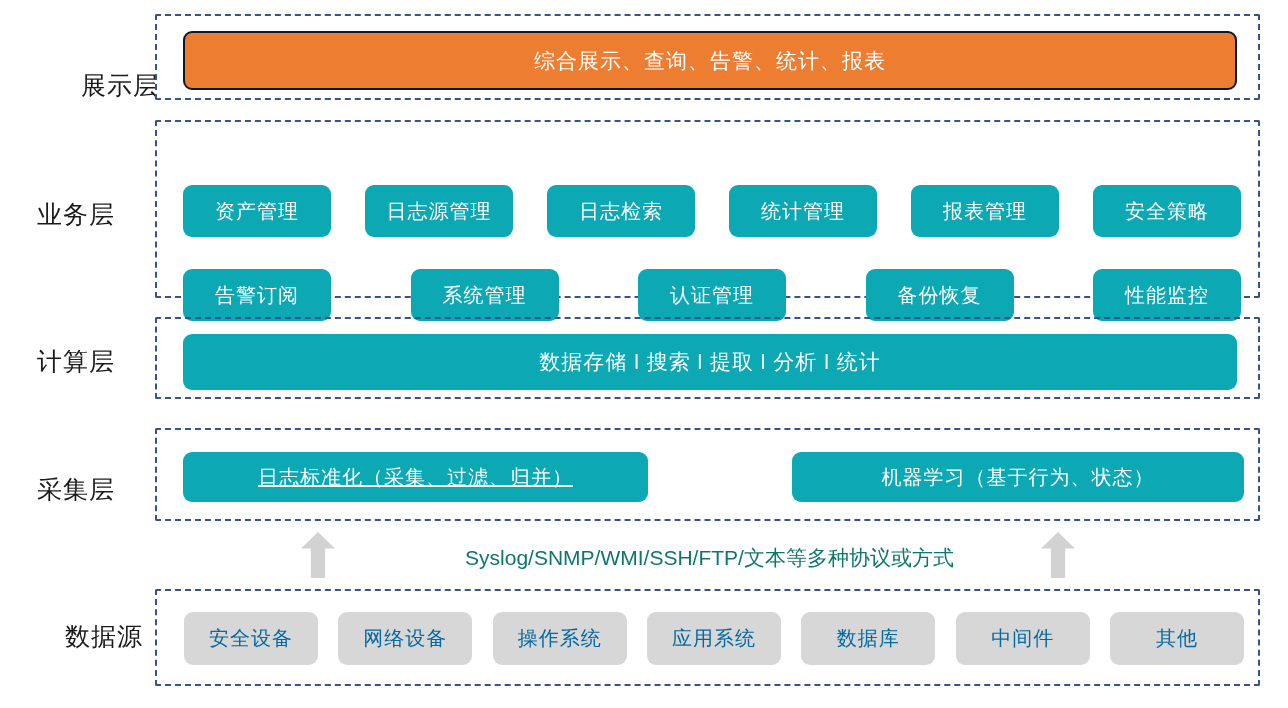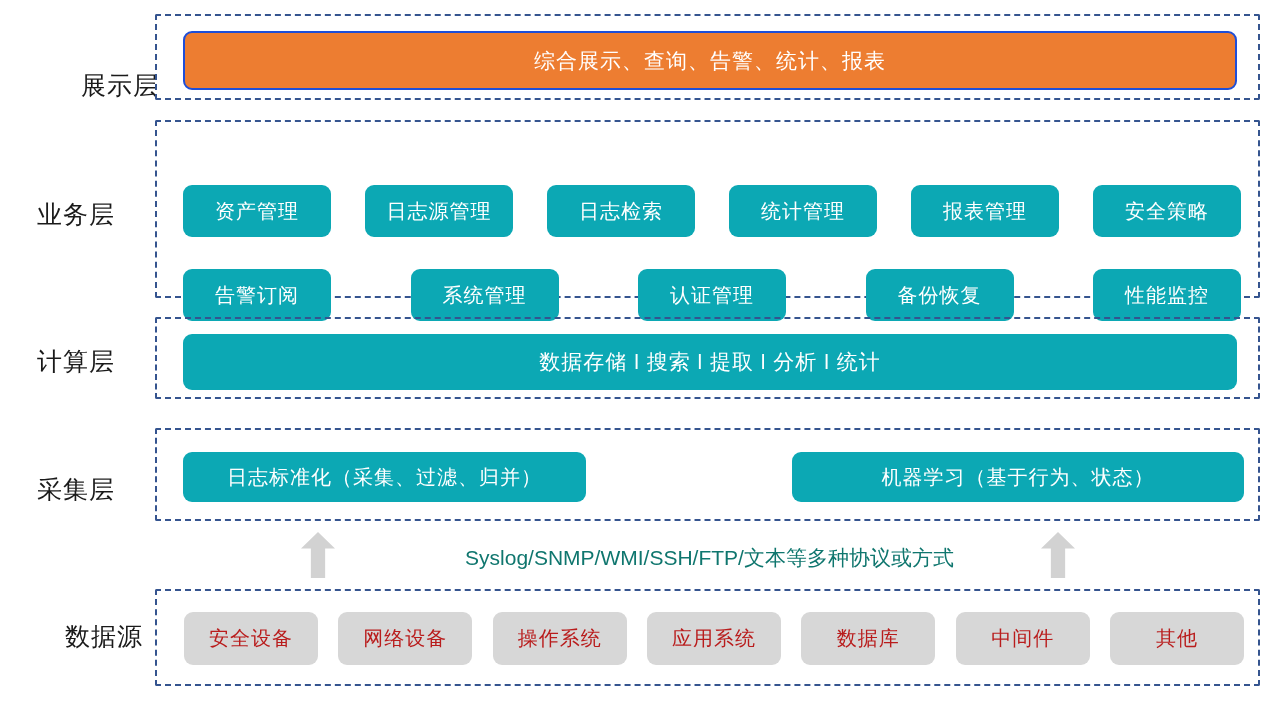--- a/index.html
+++ b/index.html
@@ -13,21 +13,21 @@
   }
   .dashed{
     position:absolute;left:155px;width:1105px;
     border:2px dashed #35548f;box-sizing:border-box;border-radius:2px;
   }
   .bar{
     position:absolute;left:26px;right:21px;border-radius:9px;
     display:flex;align-items:center;justify-content:center;
     color:#fff;font-size:21px;letter-spacing:1px;
   }
-  .bar.orange{background:#ed7d31;border:2px solid #1d4ed8;box-sizing:border-box;}
+  .bar.orange{background:#ed7d31;border:2px solid #0f172a;box-sizing:border-box;}
   .bar.teal{background:#0ca8b4;}
   .biz-row{
     position:absolute;left:26px;right:17px;height:52px;
     display:flex;justify-content:space-between;
   }
   .chip{
     width:148px;height:52px;border-radius:9px;background:#0ca8b4;
     display:flex;align-items:center;justify-content:center;
     color:#fff;font-size:20px;letter-spacing:1px;margin-top:44px;
   }
@@ -36,21 +36,21 @@
     display:flex;align-items:center;justify-content:center;
     color:#fff;font-size:20px;letter-spacing:1px;
   }
   .src-row{
     position:absolute;left:27px;right:14px;top:21px;height:53px;
     display:flex;justify-content:space-between;
   }
   .src-chip{
     width:134px;height:53px;border-radius:9px;background:#d7d7d7;
     display:flex;align-items:center;justify-content:center;
-    color:#b91c1c;font-size:20px;letter-spacing:1px;
+    color:#0369a1;font-size:20px;letter-spacing:1px;
   }
   .transport-text{
     position:absolute;left:155px;width:1109px;top:544px;
     text-align:center;font-size:21px;color:#0f766e;
   }
   .up-arrow{
     position:absolute;width:34px;height:46px;background:#d2d2d2;
     clip-path:polygon(50% 0,100% 36%,71% 36%,71% 100%,29% 100%,29% 36%,0 36%);
   }
 </style>
@@ -83,21 +83,21 @@
     </div>
   </div>
 
   <div class="layer-label" style="top:345px;">计算层</div>
   <div class="dashed" style="top:317px;height:82px;">
     <div class="bar teal" style="top:15px;height:56px;">数据存储 l 搜索 l 提取 l 分析 l 统计</div>
   </div>
 
   <div class="layer-label" style="top:473px;">采集层</div>
   <div class="dashed" style="top:428px;height:93px;">
-    <div class="collect-box" style="left:26px;width:403px;">日志标准化（采集、过滤、归并）</div>
+    <div class="collect-box" style="left:26px;width:465px;text-decoration:underline;">日志标准化（采集、过滤、归并）</div>
     <div class="collect-box" style="left:635px;width:452px;">机器学习（基于行为、状态）</div>
   </div>
 
   <div class="up-arrow" style="left:301px;top:532px;"></div>
   <div class="transport-text">Syslog/SNMP/WMI/SSH/FTP/文本等多种协议或方式</div>
   <div class="up-arrow" style="left:1041px;top:532px;"></div>
 
   <div class="layer-label" style="top:620px;padding-left:28px;">数据源</div>
   <div class="dashed" style="top:589px;height:97px;">
     <div class="src-row">

